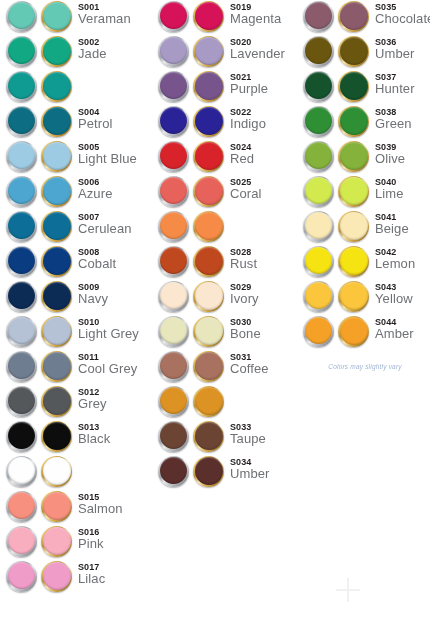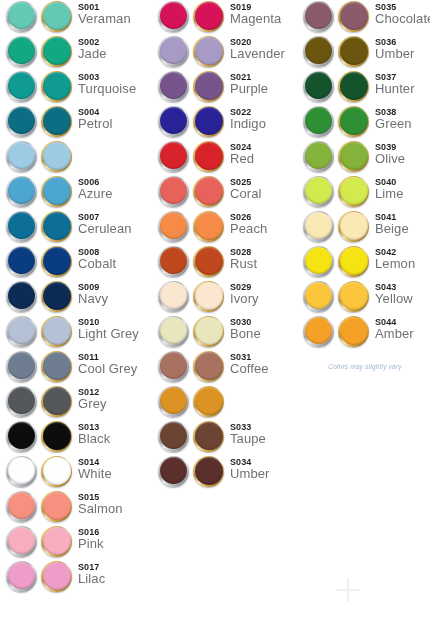--- a/index.html
+++ b/index.html
@@ -185,44 +185,44 @@
           <span class="swatch-name">Jade</span>
         </div>
       </div>
       <div class="swatch-row">
         <div class="pan pan-silver">
           <div class="pan-fill" style="background: rgb(15, 154, 146);"></div>
         </div>
         <div class="pan pan-gold">
           <div class="pan-fill" style="background: rgb(15, 154, 146);"></div>
         </div>
-        <div class="swatch-text">
-          <span class="swatch-code">S003</span>
-          <span class="swatch-name">Turquoise</span>
-        </div>
       </div>
       <div class="swatch-row">
         <div class="pan pan-silver">
           <div class="pan-fill" style="background: rgb(13, 109, 130);"></div>
         </div>
         <div class="pan pan-gold">
           <div class="pan-fill" style="background: rgb(13, 109, 130);"></div>
         </div>
         <div class="swatch-text">
           <span class="swatch-code">S004</span>
           <span class="swatch-name">Petrol</span>
         </div>
       </div>
       <div class="swatch-row">
         <div class="pan pan-silver">
           <div class="pan-fill" style="background: rgb(158, 203, 228);"></div>
         </div>
         <div class="pan pan-gold">
           <div class="pan-fill" style="background: rgb(158, 203, 228);"></div>
         </div>
+        <div class="swatch-text">
+          <span class="swatch-code">S005</span>
+          <span class="swatch-name">Light Blue</span>
+        </div>
       </div>
       <div class="swatch-row">
         <div class="pan pan-silver">
           <div class="pan-fill" style="background: rgb(76, 166, 207);"></div>
         </div>
         <div class="pan pan-gold">
           <div class="pan-fill" style="background: rgb(76, 166, 207);"></div>
         </div>
         <div class="swatch-text">
           <span class="swatch-code">S006</span>
@@ -313,24 +313,20 @@
           <span class="swatch-name">Black</span>
         </div>
       </div>
       <div class="swatch-row">
         <div class="pan pan-silver">
           <div class="pan-fill" style="background: rgb(254, 254, 254);"></div>
         </div>
         <div class="pan pan-gold">
           <div class="pan-fill" style="background: rgb(254, 254, 254);"></div>
         </div>
-        <div class="swatch-text">
-          <span class="swatch-code">S014</span>
-          <span class="swatch-name">White</span>
-        </div>
       </div>
       <div class="swatch-row">
         <div class="pan pan-silver">
           <div class="pan-fill" style="background: rgb(248, 144, 127);"></div>
         </div>
         <div class="pan pan-gold">
           <div class="pan-fill" style="background: rgb(248, 144, 127);"></div>
         </div>
         <div class="swatch-text">
           <span class="swatch-code">S015</span>
@@ -435,24 +431,20 @@
           <span class="swatch-name">Coral</span>
         </div>
       </div>
       <div class="swatch-row">
         <div class="pan pan-silver">
           <div class="pan-fill" style="background: rgb(245, 139, 70);"></div>
         </div>
         <div class="pan pan-gold">
           <div class="pan-fill" style="background: rgb(245, 139, 70);"></div>
         </div>
-        <div class="swatch-text">
-          <span class="swatch-code">S026</span>
-          <span class="swatch-name">Peach</span>
-        </div>
       </div>
       <div class="swatch-row">
         <div class="pan pan-silver">
           <div class="pan-fill" style="background: rgb(192, 72, 31);"></div>
         </div>
         <div class="pan pan-gold">
           <div class="pan-fill" style="background: rgb(192, 72, 31);"></div>
         </div>
         <div class="swatch-text">
           <span class="swatch-code">S028</span>

